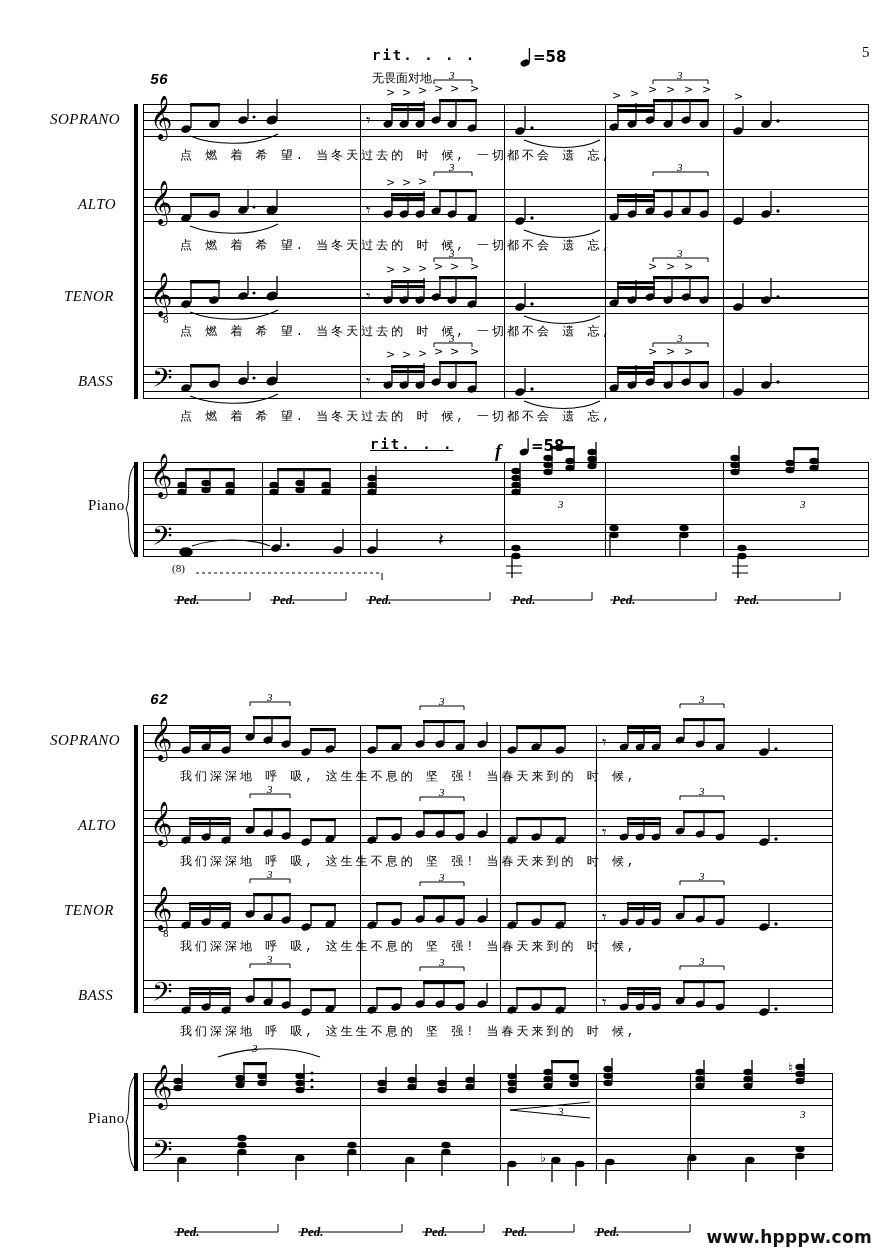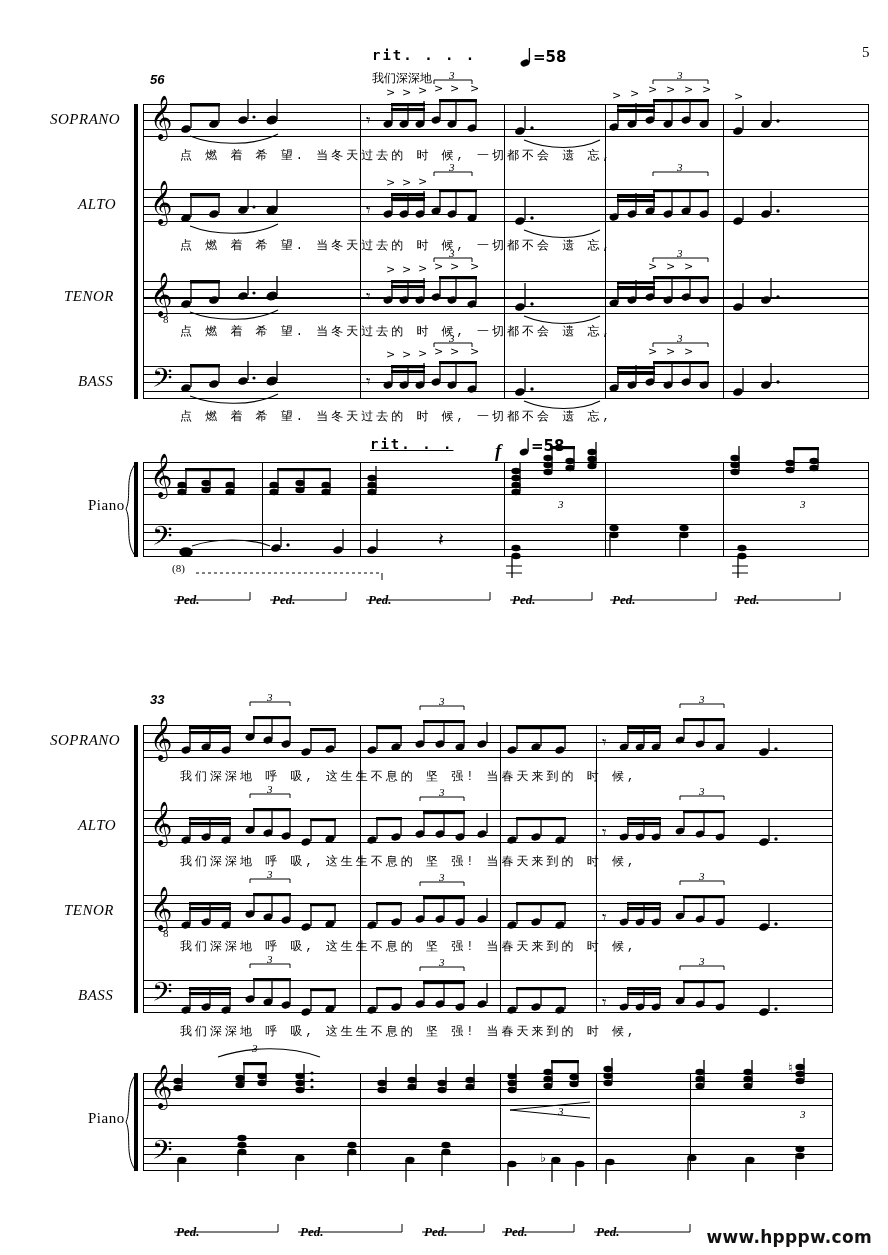--- a/index.html
+++ b/index.html
@@ -12,21 +12,21 @@
   
   .abs{position:absolute;}
   .part-name{
     font-size:15px;font-style:italic;letter-spacing:.5px;
     font-family:"Liberation Serif",serif;white-space:nowrap;
   }
   .lyric{
     font-family:Liberation Mono, monospace;font-size:12px;white-space:nowrap;
     letter-spacing:3px;
   }
-  .measure-num{font-style:italic;font-weight:bold;font-size:13px;font-family:Liberation Sans, sans-serif;}
+  .measure-num{font-style:italic;font-weight:bold;font-size:15px;font-family:Liberation Mono, monospace;}
   .page-num{font-size:15px;font-family:"Liberation Serif",serif;}
   .tempo{font-size:15px;font-weight:bold;font-family:"DejaVu Sans",sans-serif;white-space:nowrap;text-align:center;}
   .rit{font-size:14px;font-weight:bold;font-family:"DejaVu Sans Mono",monospace;letter-spacing:2px;text-align:center;}
   .expr-cn{font-family:"DejaVu Sans",sans-serif;font-size:12px;white-space:nowrap;}
   .dyn{font-family:"Liberation Serif",serif;font-style:italic;font-weight:bold;font-size:19px;}
   .ped{font-family:"Liberation Serif",serif;font-style:italic;font-size:13px;font-weight:bold;}
   .trip{font-style:italic;font-size:11px;font-family:"Liberation Serif",serif;}
   .watermark{
     position:absolute;right:16px;bottom:8px;
     font-family:"DejaVu Sans",sans-serif;font-weight:bold;font-size:17px;color:#111;
@@ -62,21 +62,21 @@
 
 <div class="page">
 
   <div class="abs page-num" style="left:862px;top:44px;">5</div>
 
   <div class="abs" style="left:0;top:0;width:888px;height:620px;">
 
     <div class="abs measure-num" style="left:150px;top:72px;">56</div>
 
     <div class="abs rit" style="left:372px;top:47px;">rit.  .  .  .</div>
-    <div class="abs expr-cn" style="left:372px;top:70px;">我们深深地</div>
+    <div class="abs expr-cn" style="left:372px;top:70px;">无畏面对地</div>
 
     <div class="abs" style="left:519px;top:46px;">
       <svg width="60" height="24">
         <ellipse class="nh" cx="6" cy="17" rx="4.6" ry="3.3" transform="rotate(-20 6 17)"></ellipse>
         <line class="stem" x1="10.4" y1="16.5" x2="10.4" y2="2"></line>
       </svg>
       <span class="tempo abs" style="left:14px;top:2px;">=58</span>
     </div>
 
     <div class="abs part-name" style="left:50px;top:111px;">SOPRANO</div>
@@ -592,21 +592,21 @@
       <path class="brk" d="M270,600 L346,600 L346,592"></path>
       <path class="brk" d="M366,600 L490,600 L490,592"></path>
       <path class="brk" d="M510,600 L592,600 L592,592"></path>
       <path class="brk" d="M610,600 L716,600 L716,592"></path>
       <path class="brk" d="M734,600 L840,600 L840,592"></path>
     </svg>
   </div>
 
   <div class="abs" style="left:0;top:640px;width:888px;height:615px;">
 
-    <div class="abs measure-num" style="left:150px;top:52px;">33</div>
+    <div class="abs measure-num" style="left:150px;top:52px;">62</div>
 
     <div class="abs part-name" style="left:50px;top:92px;">SOPRANO</div>
     <div class="abs part-name" style="left:78px;top:177px;">ALTO</div>
     <div class="abs part-name" style="left:64px;top:262px;">TENOR</div>
     <div class="abs part-name" style="left:78px;top:347px;">BASS</div>
     <div class="abs part-name" style="left:88px;top:470px;font-style:normal;">Piano</div>
 
     <div class="staff" style="left:143px;top:85px;width:690px;"></div>
     <div class="staff" style="left:143px;top:170px;width:690px;"></div>
     <div class="staff" style="left:143px;top:255px;width:690px;"></div>

